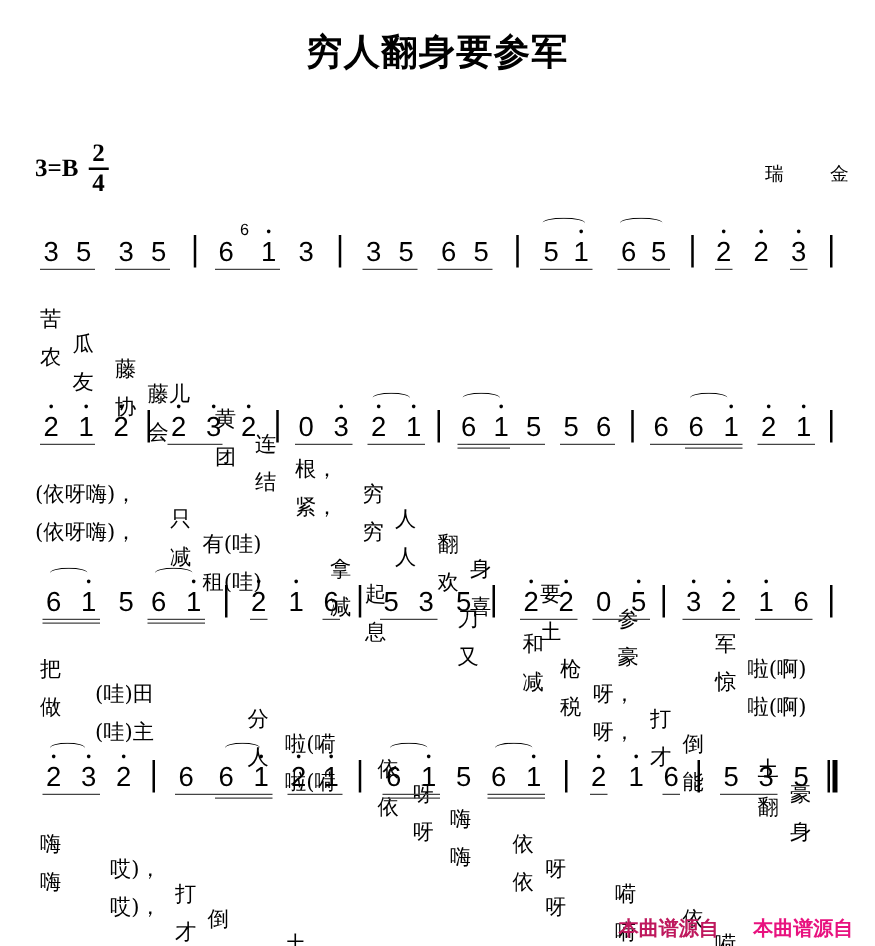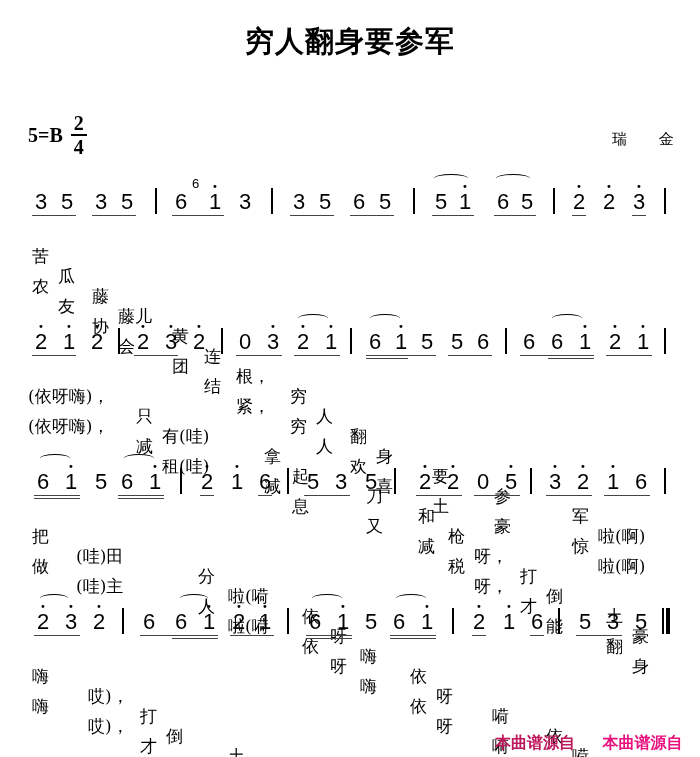--- a/index.html
+++ b/index.html
@@ -5,21 +5,21 @@
   html, body { margin: 0; padding: 0; background: #ffffff; }
   body { width: 700px; height: 757px; position: relative; overflow: hidden;
          font-family: "DejaVu Sans", sans-serif; color: #000; }
   .title { position: absolute; top: 22px; left: 0; width: 700px; text-align: center;
            font-family: "DejaVu Serif", serif; font-weight: bold; font-size: 29px; letter-spacing: 1px; }
   .key { position: absolute; top: 113px; left: 28px; font-family: "Liberation Serif", serif;
          font-weight: bold; font-size: 20px; display: flex; align-items: center; }
   .timesig { display: inline-flex; flex-direction: column; align-items: center; margin-left: 8px;
              font-size: 20px; line-height: 20px; }
   .timesig .bar { width: 16px; height: 2px; background: #000; margin: 1px 0; }
-  .composer { position: absolute; top: 130px; left: 612px; font-family: Liberation Serif, serif;
+  .composer { position: absolute; top: 130px; left: 612px; font-family: Liberation Mono, monospace;
               font-size: 15px; letter-spacing: 14px; }
   .system { position: absolute; left: 0; width: 700px; }
   .notes { position: absolute; left: 0; top: 0; width: 700px; height: 40px; }
   .n { position: absolute; top: 10px; width: 18px; text-align: center; font-size: 22px; line-height: 24px;
        font-family: "Liberation Sans", sans-serif; }
   .dot { position: absolute; top: 3px; width: 18px; text-align: center; font-size: 10px; line-height: 8px; }
   .barline { position: absolute; top: 8px; width: 2px; height: 26px; background: #000; }
   .ul { position: absolute; height: 1px; background: #444; }
   .slur { position: absolute; border-top: 1.5px solid #000; border-radius: 50% 50% 0 0; height: 8px; }
   .lyr { position: absolute; font-family: "DejaVu Serif", serif; font-size: 17px; line-height: 20px; white-space: pre; }
@@ -28,21 +28,21 @@
             font-family: "DejaVu Sans", sans-serif; }
   .footer .src { color: #be185d; margin-right: 22px; }
   .footer .site { color: #e8127f; }
 </style>
 </head>
 <body>
 
 <div class="title">穷人翻身要参军</div>
 
 <div class="key">
-  <span>5=B</span>
+  <span>3=B</span>
   <span class="timesig">
     <span>2</span>
     <span class="bar"></span>
     <span>4</span>
   </span>
 </div>
 
 <div class="composer">瑞 金</div>
 
 <div class="system" style="top:180px;">

